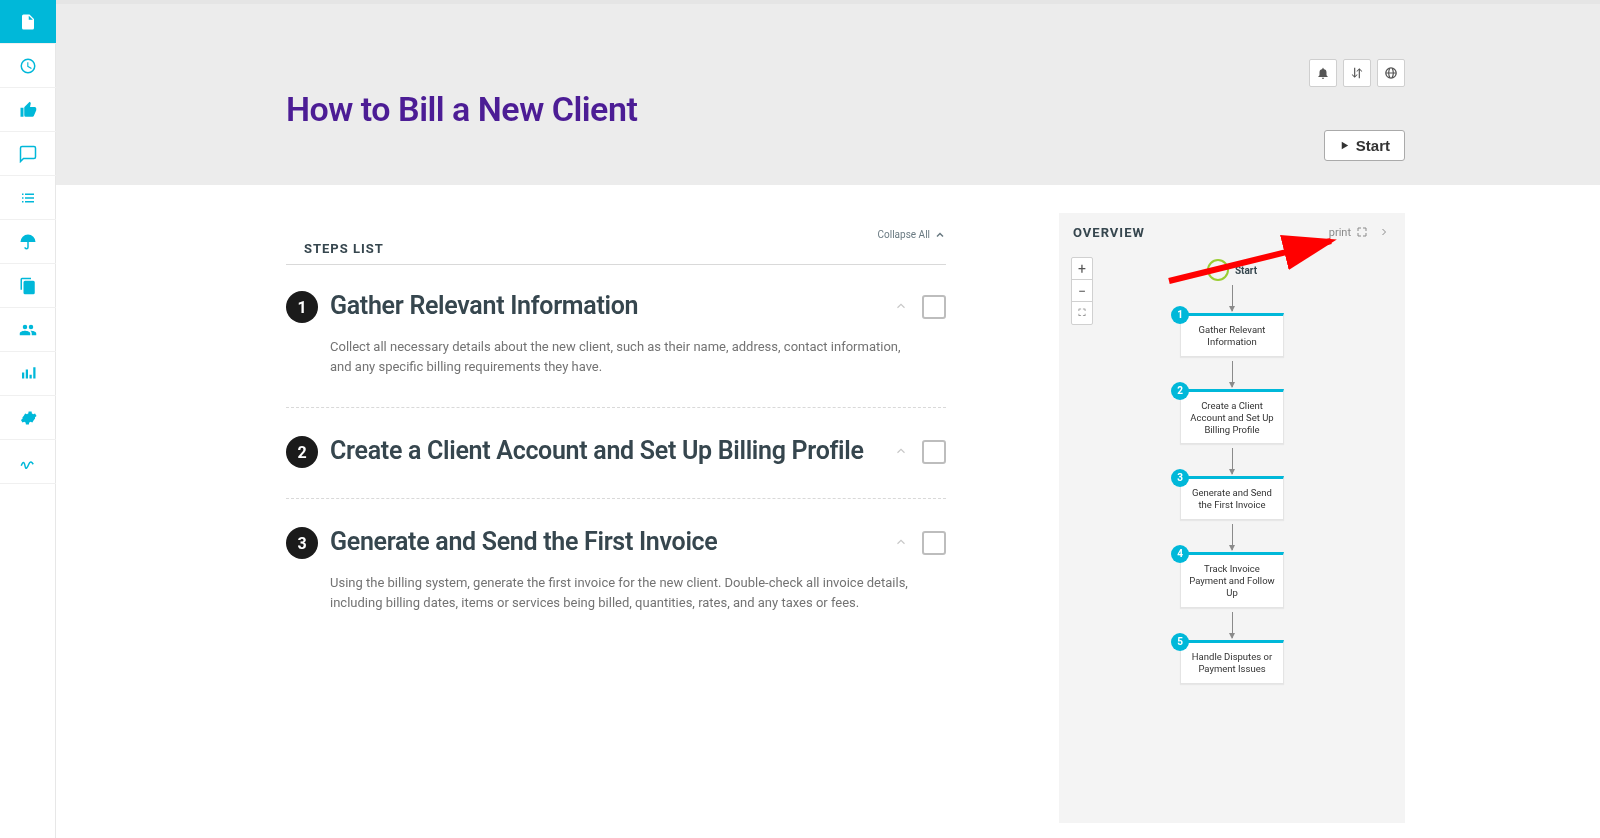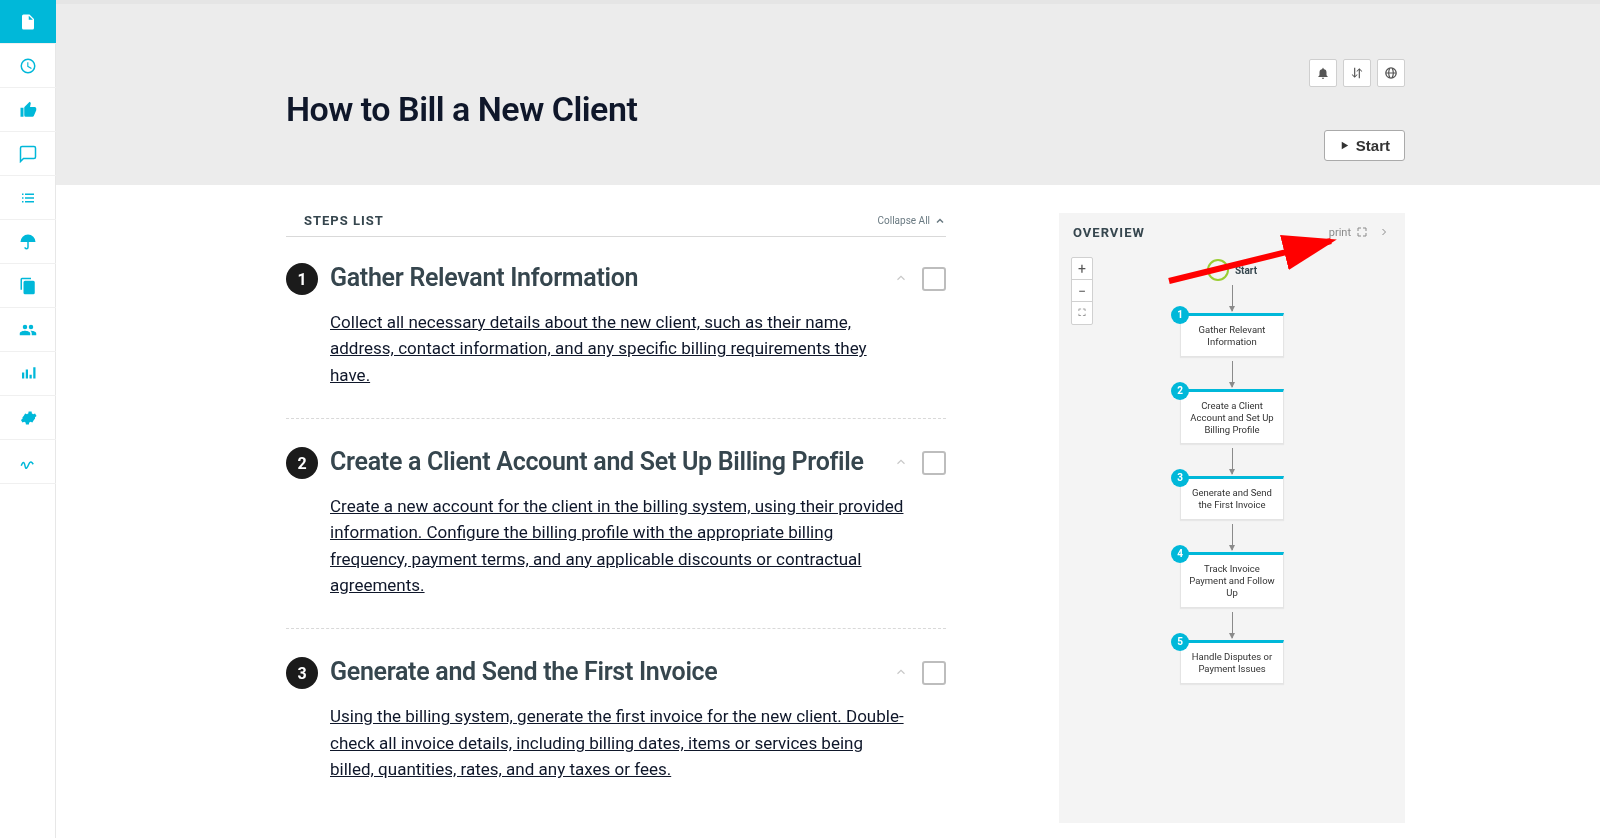--- a/index.html
+++ b/index.html
@@ -7,44 +7,44 @@
   body { width: 1600px; height: 838px; overflow: hidden; position: relative; }
 
   
   .rail { position: absolute; left: 0; top: 0; bottom: 0; width: 56px; background: #fff; border-right: 1px solid #e7e7e7; display: flex; flex-direction: column; align-items: center; }
   .rail-item { width: 56px; height: 44px; display: flex; align-items: center; justify-content: center; color: #00b8d9; cursor: pointer; border-bottom: 1px solid #f0f0f0; }
   .rail-item.active { background: #00b8d9; color: #fff; }
   .rail-item svg { width: 18px; height: 18px; fill: currentColor; }
 
   
   .header { position: absolute; left: 56px; right: 0; top: 0; height: 185px; background: #ececec; border-top: 4px solid #e5e5e5; }
-  .title { position: absolute; left: 230px; top: 85px; font-size: 34px; font-weight: 600; color: #0f172a; letter-spacing: -0.5px; }
+  .title { position: absolute; left: 230px; top: 85px; font-size: 34px; font-weight: 600; color: #4c1d95; letter-spacing: -0.5px; }
   .hdr-btns { position: absolute; right: 195px; top: 55px; display: flex; gap: 6px; }
   .icon-btn { width: 28px; height: 28px; border: 1px solid #cfcfcf; background: #fff; display: flex; align-items: center; justify-content: center; cursor: pointer; color: #555; border-radius: 2px; }
   .icon-btn svg { width: 14px; height: 14px; fill: currentColor; }
   .start-btn { position: absolute; right: 195px; top: 126px; border: 1px solid #aaa; background: #fff; padding: 6px 14px; font-size: 15px; color: #333; display: flex; align-items: center; gap: 6px; cursor: pointer; border-radius: 3px; font-weight: 600; }
   .start-btn svg { width: 11px; height: 11px; fill: currentColor; }
 
   
   .main { position: absolute; left: 56px; right: 0; top: 185px; bottom: 0; background: #fff; display: flex; }
   .steps-col { flex: 1; padding: 28px 30px 0 230px; min-width: 0; }
   .steps-head { display: flex; align-items: center; justify-content: space-between; border-bottom: 1px solid #d9d9d9; padding-bottom: 8px; margin-bottom: 16px; width: 660px; }
-  .steps-head-title { font-size: 13px; font-weight: 700; letter-spacing: 1px; color: #36464e; padding-left: 18px; }
+  .steps-head-title { font-size: 13px; font-weight: 700; letter-spacing: 1px; color: #36464e; padding-left: 18px; margin-top: 28px; }
   .collapse { font-size: 10px; color: #6a7a82; cursor: pointer; display: flex; align-items: center; gap: 4px; }
 
   .step { width: 660px; padding: 10px 0 30px 0; border-bottom: 1px dashed #d9d9d9; margin-bottom: 18px; position: relative; }
   .step:last-child { border-bottom: none; }
   .step-row { display: flex; align-items: flex-start; }
   .step-num { flex: 0 0 32px; width: 32px; height: 32px; border-radius: 50%; background: #1b1b1b; color: #fff; font-size: 16px; font-weight: 700; display: flex; align-items: center; justify-content: center; margin-right: 12px; }
   .step-title { flex: 1; font-size: 25px; font-weight: 600; color: #36464e; letter-spacing: -0.3px; line-height: 1.2; }
   .step-ctrls { display: flex; align-items: center; gap: 14px; margin-left: 10px; padding-top: 4px; }
   .chev { color: #c8c8c8; cursor: pointer; }
   .chev svg { width: 14px; height: 14px; stroke: currentColor; fill: none; stroke-width: 2; }
   .chk { width: 24px; height: 24px; border: 2px solid #bdbdbd; border-radius: 3px; cursor: pointer; }
-  .step-body { margin: 14px 0 0 44px; font-size: 17px; line-height: 1.55; color: #0f172a; max-width: 580px; text-decoration: underline; }
+  .step-body { margin: 14px 0 0 44px; font-size: 13px; line-height: 1.55; color: #737373; max-width: 580px; }
   .step-body p { margin-bottom: 14px; }
   .step-body p:last-child { margin-bottom: 0; }
 
   
   .ov { width: 346px; margin: 28px 195px 0 14px; background: #f4f4f4; position: relative; align-self: flex-start; height: 610px; }
   .ov-head { display: flex; align-items: center; height: 38px; padding: 0 10px 0 14px; font-size: 13px; font-weight: 700; letter-spacing: 1px; color: #36464e; text-align: right; }
   .ov-head .sp { flex: 1; }
   .ov-print { font-size: 11px; color: #8a8a8a; font-weight: 400; letter-spacing: 0; margin-right: 0; cursor: pointer; }
   .ov-ico { width: 22px; height: 22px; display: flex; align-items: center; justify-content: center; color: #8a8a8a; cursor: pointer; }
   .ov-ico svg { width: 12px; height: 12px; stroke: currentColor; fill: none; stroke-width: 2; }
@@ -185,23 +185,20 @@
     <div class="step">
       <div class="step-row">
         <div class="step-num">2</div>
         <div class="step-title">Create a Client Account and Set Up Billing Profile</div>
         <div class="step-ctrls">
           <span class="chev"><svg viewBox="0 0 24 24">
                 <path d="M6 15l6-6 6 6"></path>
               </svg></span>
           <span class="chk"></span>
         </div>
-      </div>
-      <div class="step-body">
-        <p>Create a new account for the client in the billing system, using their provided information. Configure the billing profile with the appropriate billing frequency, payment terms, and any applicable discounts or contractual agreements.</p>
       </div>
     </div>
 
     <div class="step">
       <div class="step-row">
         <div class="step-num">3</div>
         <div class="step-title">Generate and Send the First Invoice</div>
         <div class="step-ctrls">
           <span class="chev"><svg viewBox="0 0 24 24">
                 <path d="M6 15l6-6 6 6"></path>

